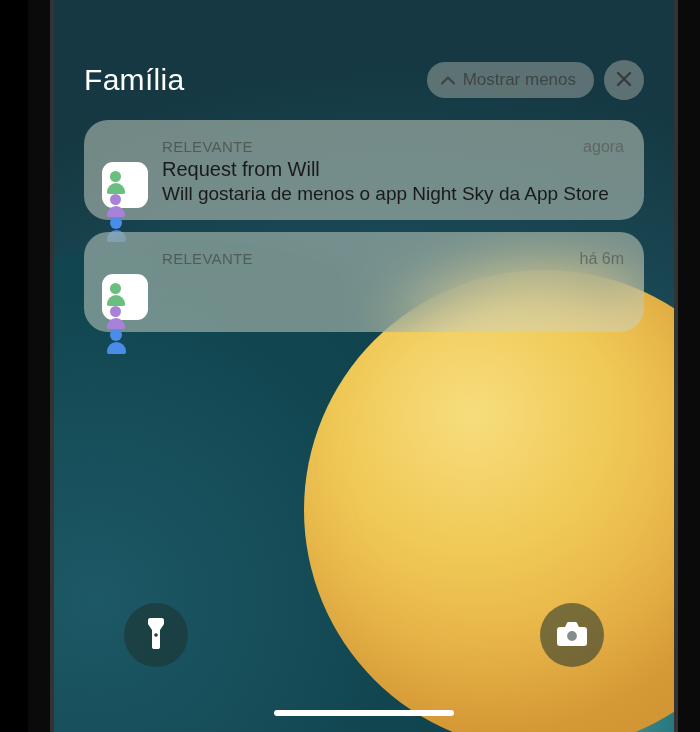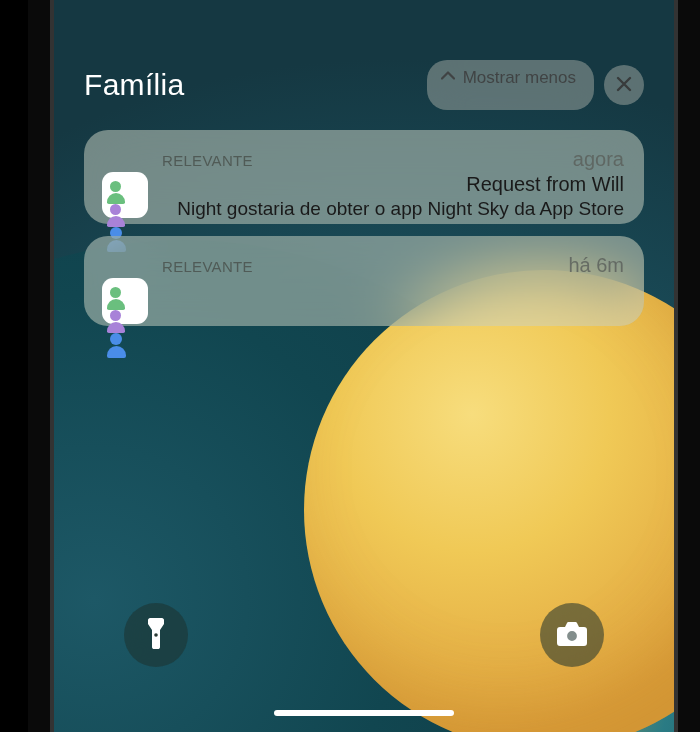--- a/index.html
+++ b/index.html
@@ -104,27 +104,27 @@
     }
 
     .header-controls {
       display: flex;
       align-items: center;
       gap: 10px;
     }
 
     .show-less-btn {
       display: flex;
-      align-items: flex-start;
+      align-items: center;
       gap: 8px;
       background: rgba(180, 185, 175, 0.45);
       backdrop-filter: blur(20px);
       border: none;
       border-radius: 20px;
-      padding: 8px 18px 22px 14px;
+      padding: 8px 18px 8px 14px;
       cursor: pointer;
     }
 
     .show-less-text {
       color: rgba(60, 60, 60, 0.85);
       font-size: 17px;
       font-weight: 500;
     }
 
     .close-btn {
@@ -137,25 +137,24 @@
       display: flex;
       align-items: center;
       justify-content: center;
       cursor: pointer;
     }
 
     .notification {
       background: rgba(210, 215, 200, 0.5);
       backdrop-filter: blur(30px);
       border-radius: 24px;
-      padding: 18px 20px 2px 18px;
+      padding: 18px 20px 12px 18px;
       margin-bottom: 12px;
       display: flex;
       gap: 14px;
-      text-align: right;
     }
 
     .notif-icon {
       width: 46px;
       height: 46px;
       border-radius: 11px;
       background: #fff;
       flex-shrink: 0;
       margin-top: 24px;
       display: flex;
@@ -208,21 +207,21 @@
     }
 
     .notif-tag {
       font-size: 15px;
       font-weight: 500;
       color: rgba(70, 75, 70, 0.75);
       letter-spacing: 0.3px;
     }
 
     .notif-time {
-      font-size: 20px;
+      font-size: 16px;
       color: rgba(90, 95, 90, 0.8);
     }
 
     .notif-title {
       font-size: 20px;
       font-weight: 400;
       color: #1a1a1a;
       margin-bottom: 1px;
     }
 
@@ -314,21 +313,21 @@
                 <div class="person-body"></div>
               </div>
           </div>
         </div>
         <div class="notif-content">
           <div class="notif-top">
             <div class="notif-tag">RELEVANTE</div>
             <div class="notif-time">agora</div>
           </div>
           <div class="notif-title">Request from Will</div>
-          <div class="notif-body">Night gostaria de obter o app Night Sky da App Store</div>
+          <div class="notif-body">Will gostaria de menos o app Night Sky da App Store</div>
         </div>
       </div>
 
       <div class="notification">
         <div class="notif-icon">
           <div class="people-icon">
             <div class="p1">
                 <div class="person-head"></div>
                 <div class="person-body"></div>
               </div>

